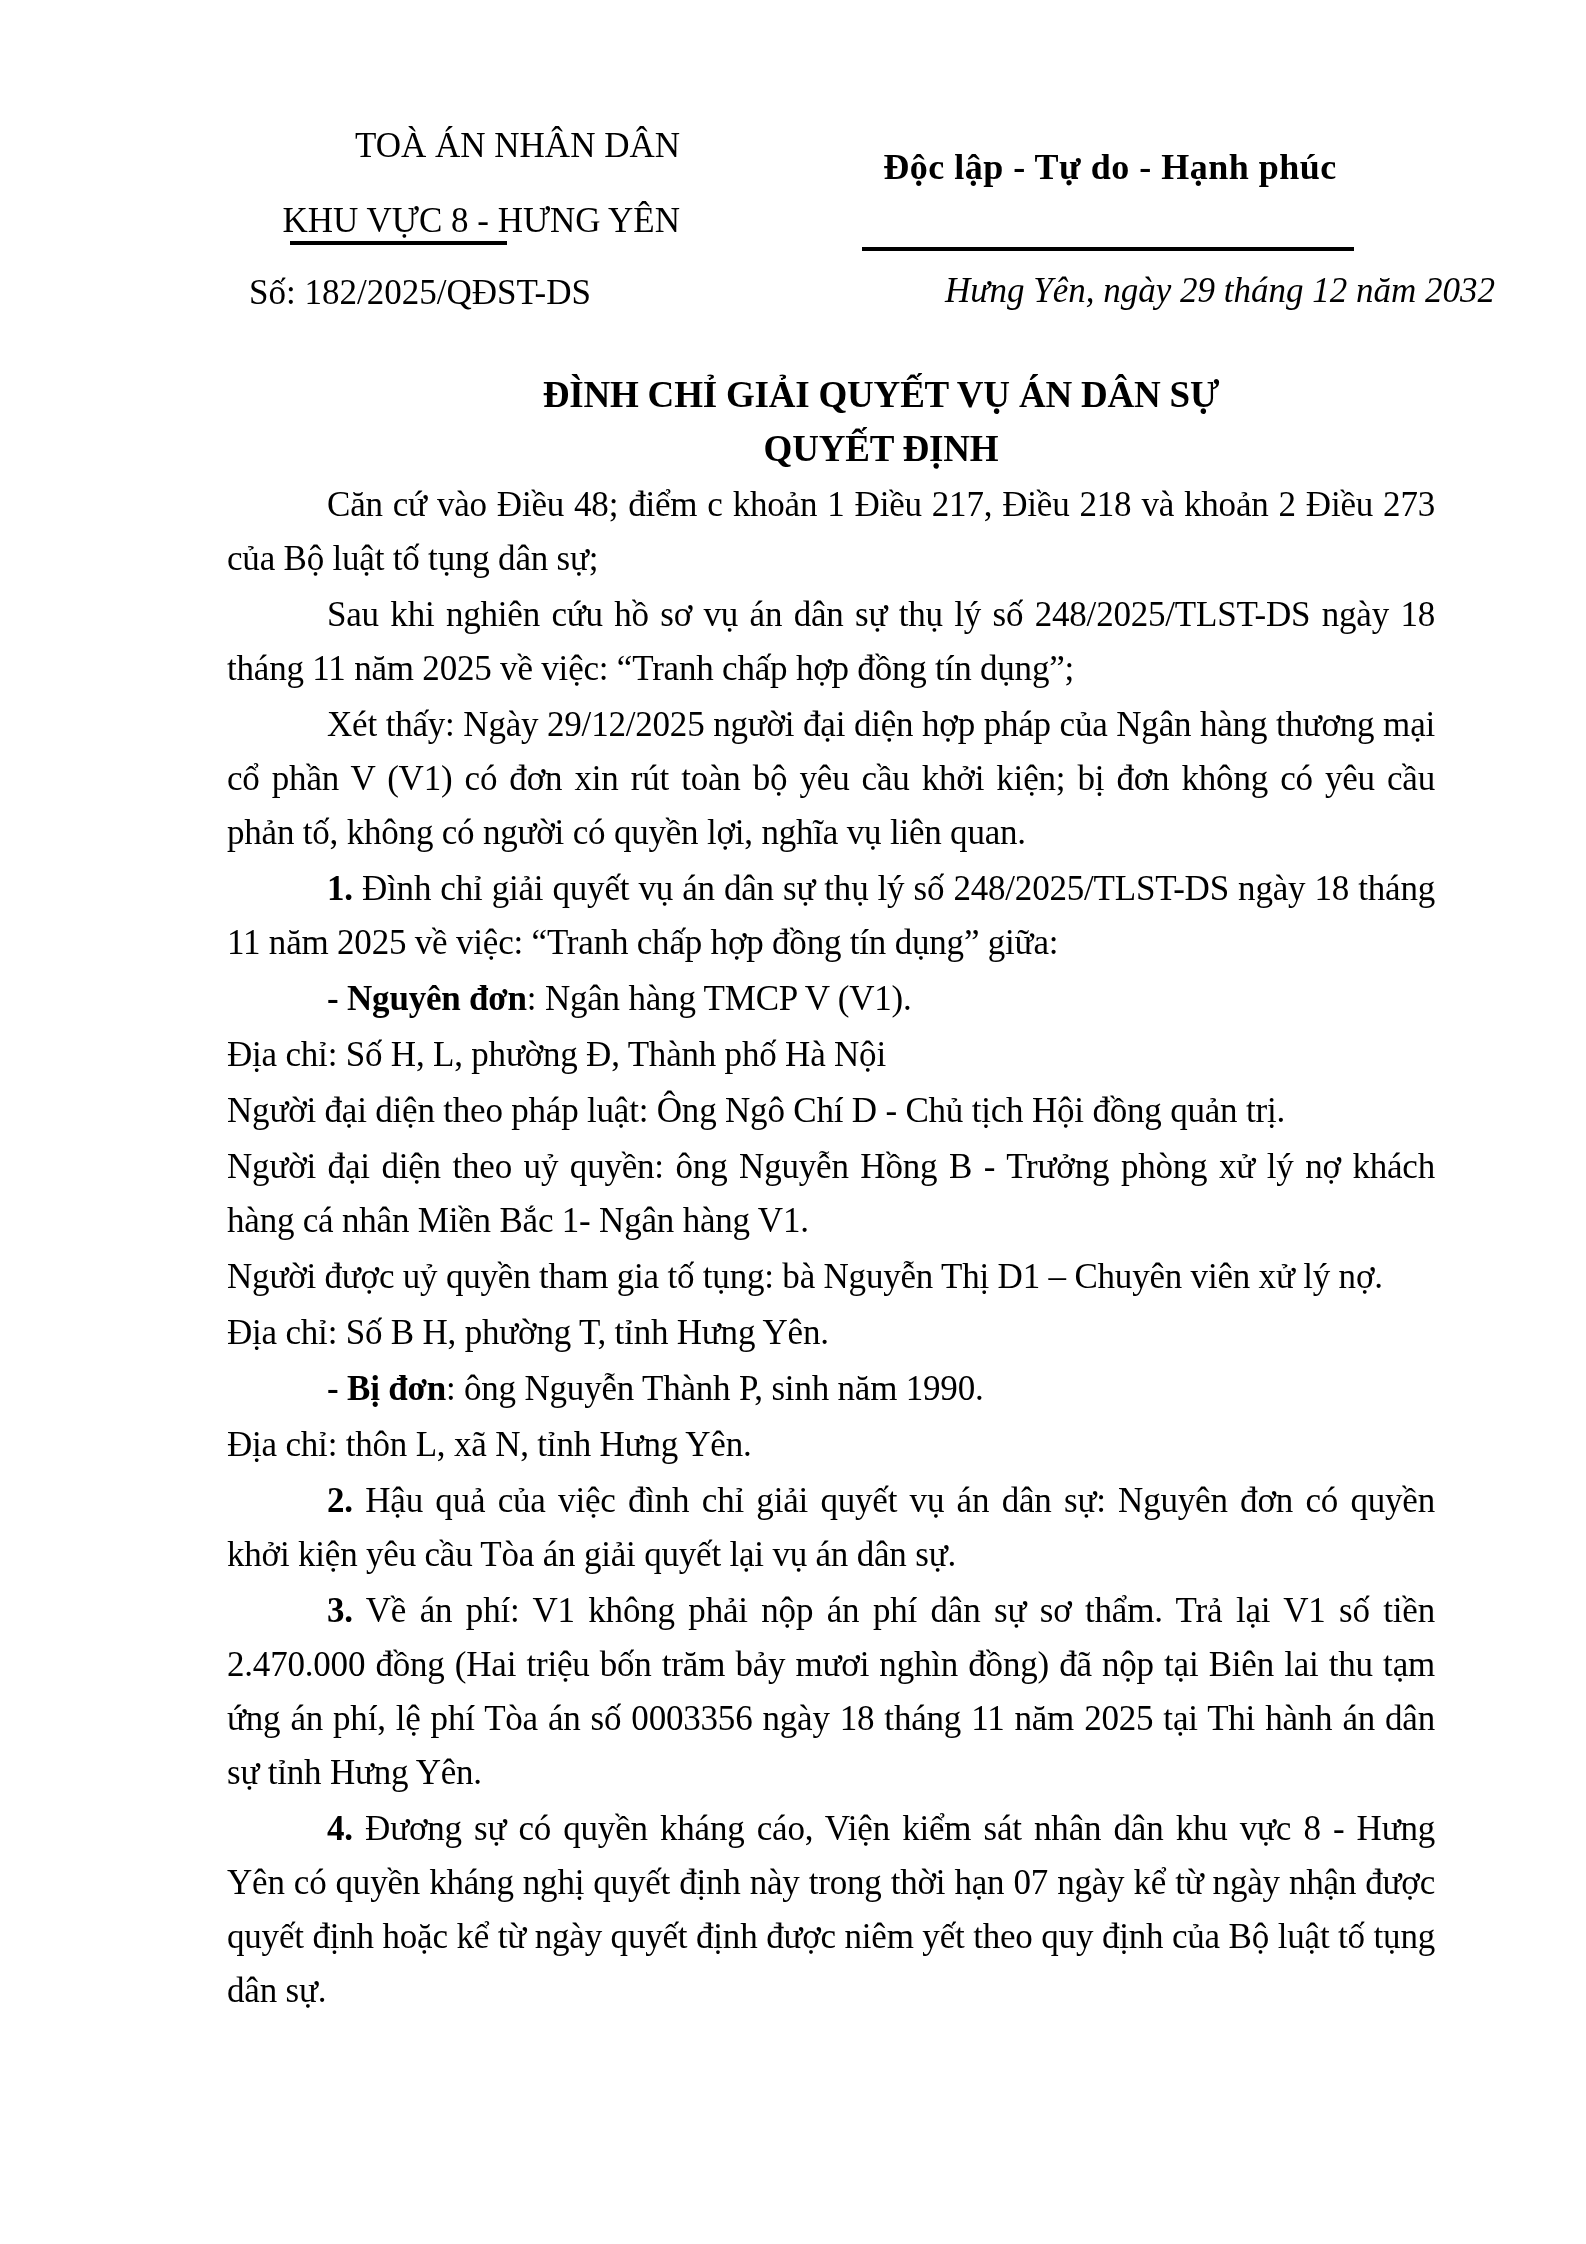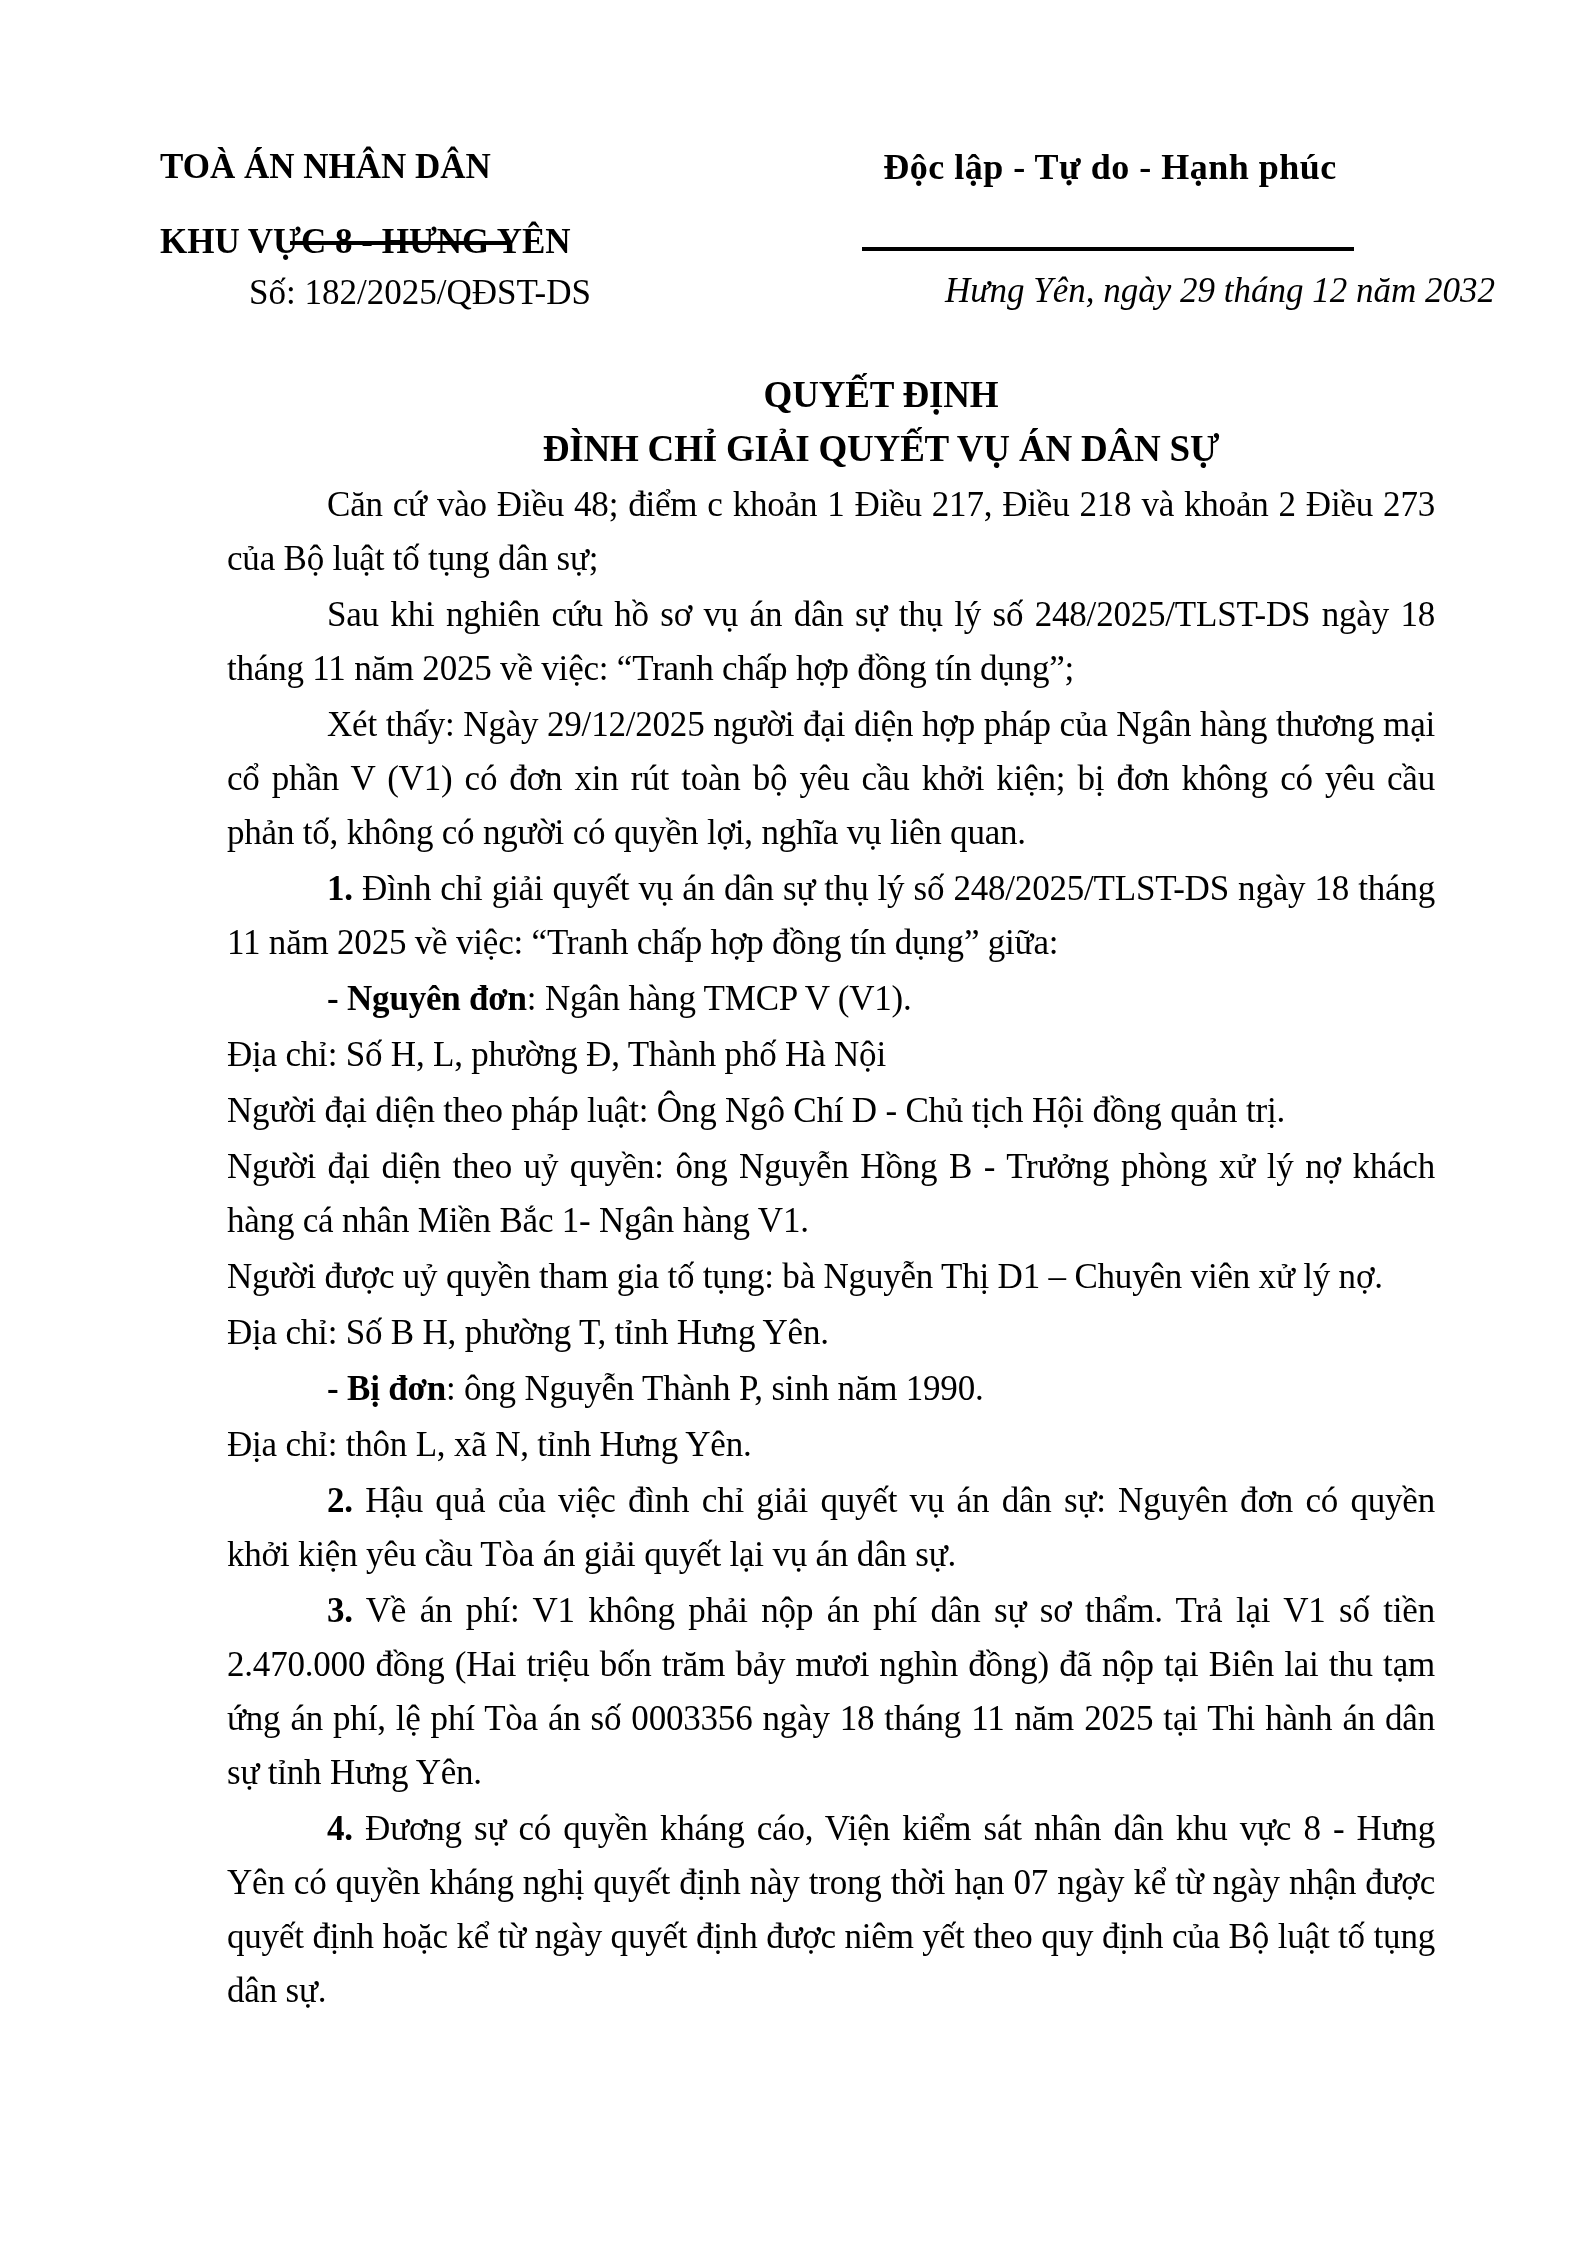--- a/index.html
+++ b/index.html
@@ -14,24 +14,24 @@
     background: #ffffff;
     color: #000000;
     font-family: "Liberation Serif", "DejaVu Serif", serif;
     overflow: hidden;
   }
 
   
   .header-left {
     position: absolute;
     left: 160px;
-    top: 143px;
+    top: 122px;
     width: 520px;
-    text-align: left;
-    font-weight: bold;
+    text-align: right;
+    font-weight: normal;
   }
   .header-left .l1 { font-size: 35px; line-height: 47px; }
   .header-left .l2 { font-size: 35px; line-height: 47px; margin-top: 28px; }
   .hl-underline {
     position: absolute;
     left: 290px;
     top: 241px;
     width: 217px;
     height: 0;
     border-top: 4px solid #000;
@@ -110,22 +110,22 @@
 
   <div class="header-right">
     <div class="l2">Độc lập - Tự do - Hạnh phúc</div>
   </div>
   <div class="hr-underline"></div>
 
   <div class="doc-number">Số: 182/2025/QĐST-DS</div>
   <div class="date-line">Hưng Yên, ngày 29 tháng 12 năm 2032</div>
 
   <div class="content">
+    <div class="doc-title">ĐÌNH CHỈ GIẢI QUYẾT VỤ ÁN DÂN SỰ</div>
     <div class="doc-title">QUYẾT ĐỊNH</div>
-    <div class="doc-title">ĐÌNH CHỈ GIẢI QUYẾT VỤ ÁN DÂN SỰ</div>
     <div>
         <p class="p-indent">Căn cứ vào Điều 48; điểm c khoản 1 Điều 217, Điều 218 và khoản 2 Điều 273 của Bộ luật tố tụng dân sự;</p>
         <p class="p-indent">Sau khi nghiên cứu hồ sơ vụ án dân sự thụ lý số 248/2025/TLST-DS ngày 18 tháng 11 năm 2025 về việc: “Tranh chấp hợp đồng tín dụng”;</p>
         <p class="p-indent">Xét thấy: Ngày 29/12/2025 người đại diện hợp pháp của Ngân hàng thương mại cổ phần V (V1) có đơn xin rút toàn bộ yêu cầu khởi kiện; bị đơn không có yêu cầu phản tố, không có người có quyền lợi, nghĩa vụ liên quan.</p>
         <p class="p-indent"><span class="lead">1.</span> Đình chỉ giải quyết vụ án dân sự thụ lý số 248/2025/TLST-DS ngày 18 tháng 11 năm 2025 về việc: “Tranh chấp hợp đồng tín dụng” giữa:</p>
         <p class="p-indent"><span class="lead">- Nguyên đơn</span>: Ngân hàng TMCP V (V1).</p>
         <p class="p-flush">Địa chỉ: Số H, L, phường Đ, Thành phố Hà Nội</p>
         <p class="p-flush">Người đại diện theo pháp luật: Ông Ngô Chí D - Chủ tịch Hội đồng quản trị.</p>
         <p class="p-flush">Người đại diện theo uỷ quyền: ông Nguyễn Hồng B - Trưởng phòng xử lý nợ khách hàng cá nhân Miền Bắc 1- Ngân hàng V1.</p>
         <p class="p-flush">Người được uỷ quyền tham gia tố tụng: bà Nguyễn Thị D1 – Chuyên viên xử lý nợ.</p>

